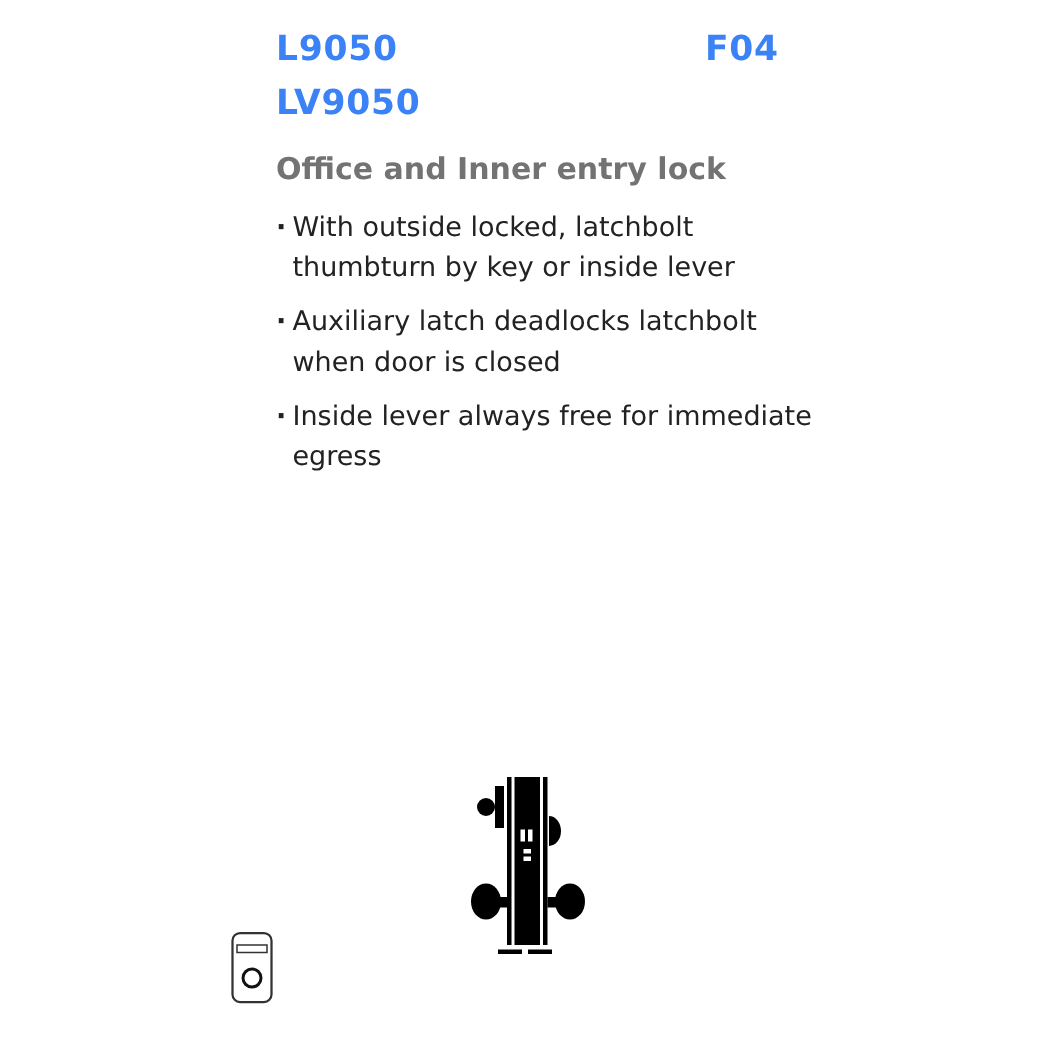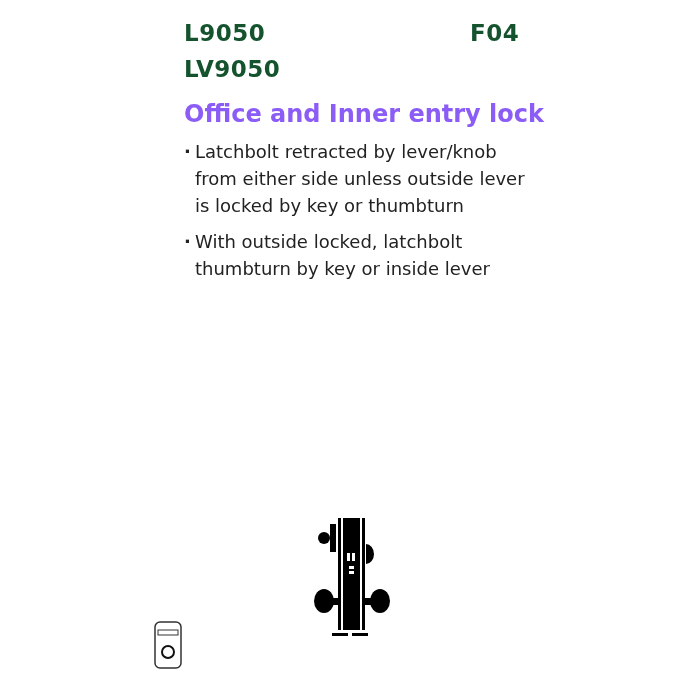--- a/index.html
+++ b/index.html
@@ -1,36 +1,37 @@
 <!DOCTYPE html>
 <html><head>
 <meta charset="utf-8">
 <style>
   html, body { margin:0; padding:0; background:#fff; }
   body { width:700px; height:700px; position:relative; overflow:hidden; font-family:"DejaVu Sans", sans-serif; color:#222; }
-  .code { position:absolute; color:#14532d; font-weight:bold; font-size:23px; letter-spacing:0.5px; }
-  .subtitle { position:absolute; left:184px; top:100px; font-size:24px; font-weight:bold; color:#8b5cf6; }
+  .code { position:absolute; color:#3b82f6; font-weight:bold; font-size:23px; letter-spacing:0.5px; }
+  .subtitle { position:absolute; left:184px; top:100px; font-size:20px; font-weight:bold; color:#737373; }
   .bullets { position:absolute; left:184px; top:138px; width:360px; margin:0; padding:0; list-style:none; }
   .bullets li { position:relative; padding-left:11px; font-size:18px; line-height:27px; margin-bottom:9px; color:#222; }
   .bullets li::before { content:"·"; position:absolute; left:0; top:0; font-weight:bold; }
   .lock-fig { position:absolute; left:312px; top:516px; }
   .device-icon { position:absolute; left:153px; top:620px; }
 </style>
 </head>
 <body>
 
 <div class="code" style="left:184px;top:20px;">L9050</div>
 <div class="code" style="left:184px;top:56px;">LV9050</div>
 <div class="code" style="left:470px;top:20px;">F04</div>
 
 <div class="subtitle">Office and Inner entry lock</div>
 
 <ul class="bullets">
-  <li>Latchbolt retracted by lever/knob from either side unless outside lever is locked by key or thumbturn</li>
   <li>With outside locked, latchbolt thumbturn by key or inside lever</li>
+  <li>Auxiliary latch deadlocks latchbolt when door is closed</li>
+  <li>Inside lever always free for immediate egress</li>
 </ul>
 
 <svg class="lock-fig" width="80" height="125" viewBox="0 0 80 125">
 
   <rect x="18" y="8" width="6" height="28" fill="#000"></rect>
   <circle cx="12" cy="22" r="6" fill="#000"></circle>
 
   <rect x="26" y="2" width="3" height="112" fill="#000"></rect>
   <rect x="50" y="2" width="3" height="112" fill="#000"></rect>
 

